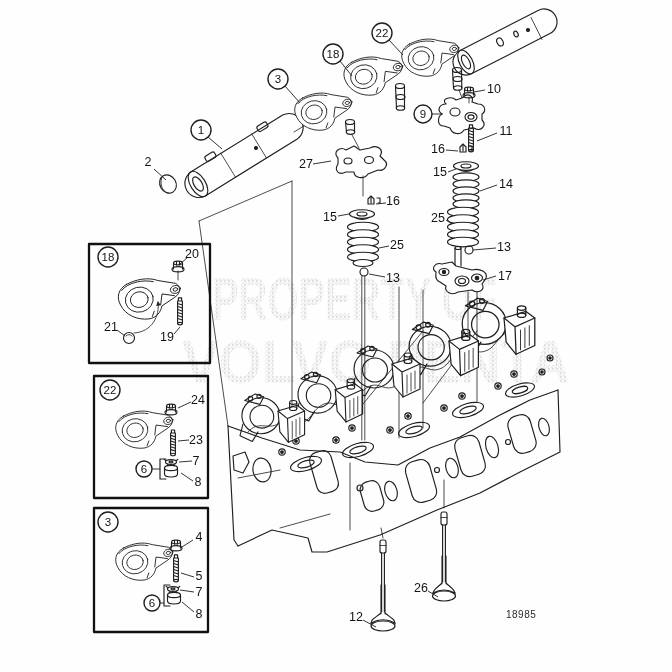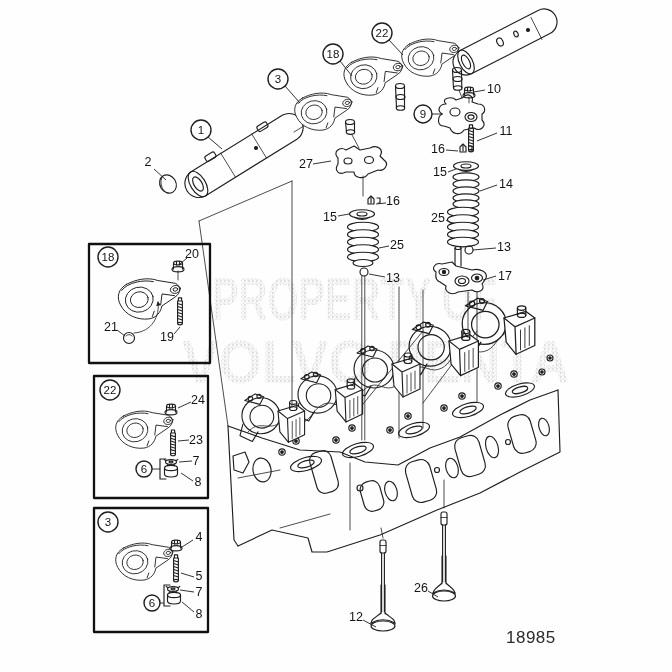--- a/index.html
+++ b/index.html
@@ -4,21 +4,21 @@
 <style>
   html,body{margin:0;padding:0;}
   body{width:672px;height:672px;background:#ffffff;font-family:"Liberation Sans",sans-serif;overflow:hidden;}
   .canvas{position:relative;width:672px;height:672px;background:#fefefe;}
   svg{position:absolute;left:0;top:0;}
   .lineart{stroke:#1f1f1f;fill:none;stroke-width:1.15;stroke-linecap:round;stroke-linejoin:round;}
   .thin{stroke-width:0.8;}
   .wfill{fill:#ffffff;}
   .boxborder{stroke:#111;stroke-width:2.3;fill:none;}
   .wm{font-family:"Liberation Sans",sans-serif;font-weight:bold;opacity:0.8;}
-  #drawing-number{position:absolute;left:506px;top:628px;font-size:17px;color:#2a2a2a;letter-spacing:0.5px;}
+  #drawing-number{position:absolute;left:506px;top:609px;font-size:10px;color:#2a2a2a;letter-spacing:0.5px;}
 </style>
 </head>
 <body>
 
 <div class="canvas">
 <svg width="672" height="672" viewBox="0 0 672 672">
   <defs>
     <pattern id="stipple" patternUnits="userSpaceOnUse" width="4" height="4">
       <circle cx="1" cy="1" r="0.7" fill="#9a9a9a"></circle>
       <circle cx="3" cy="3" r="0.6" fill="#b5b5b5"></circle>

